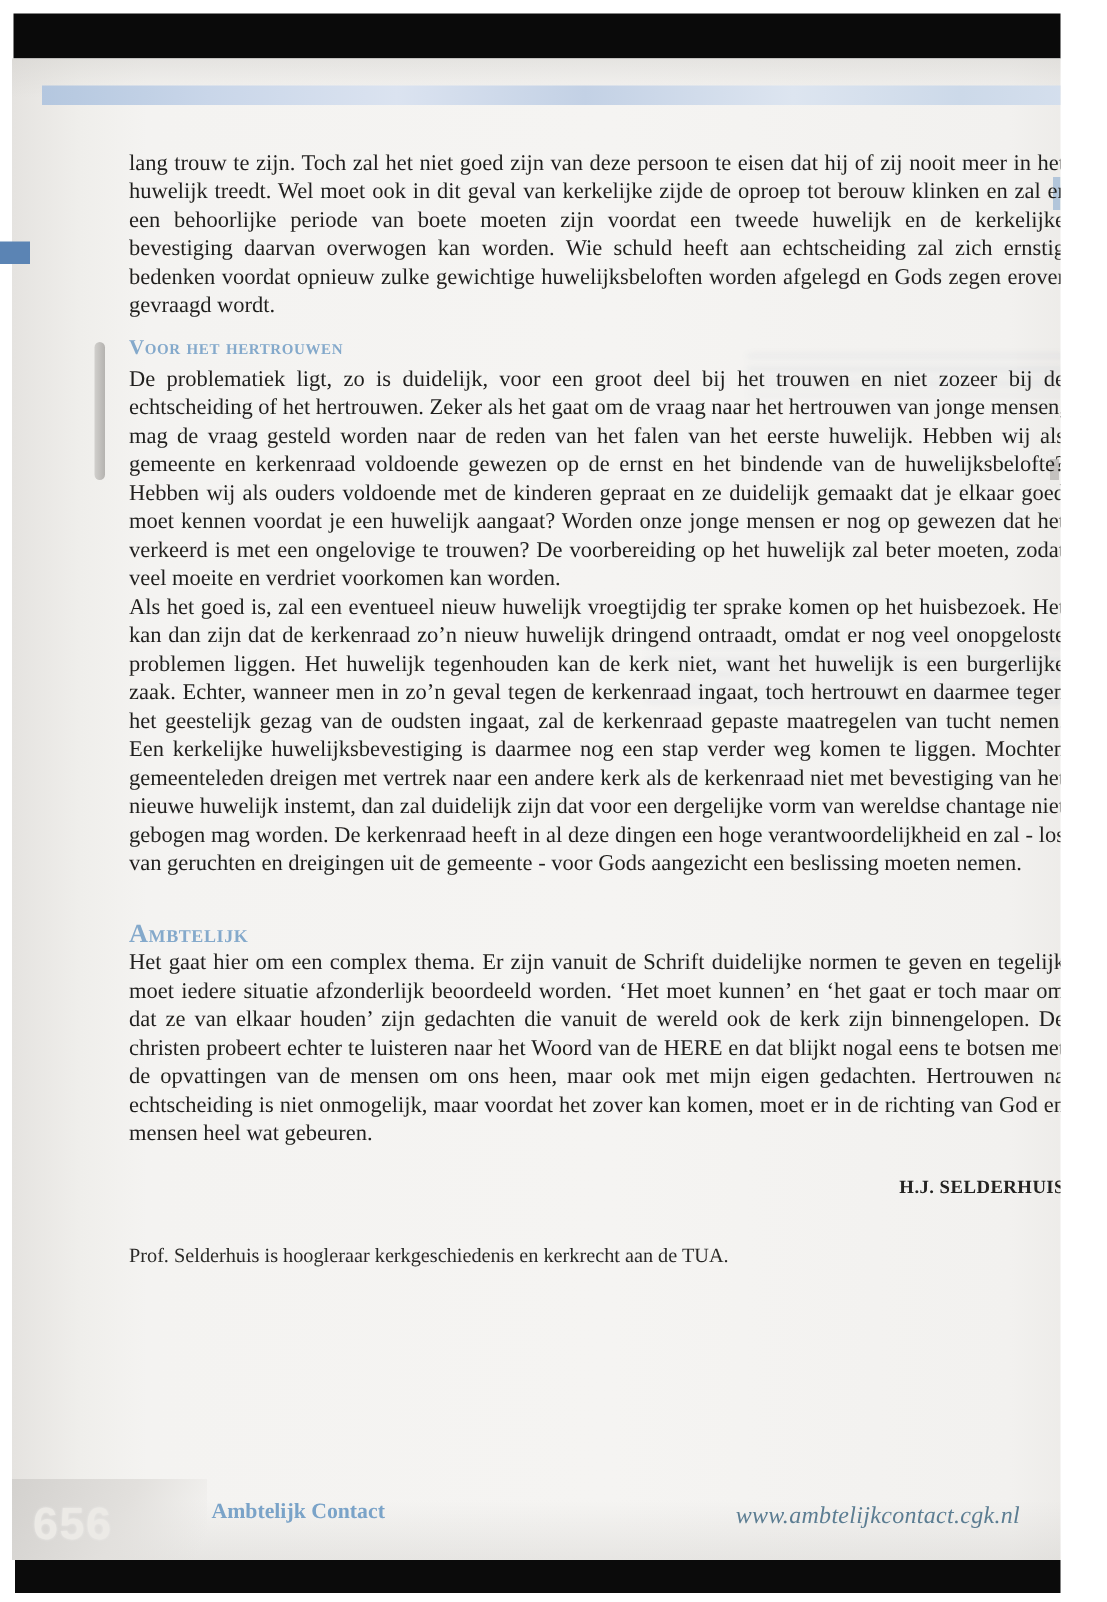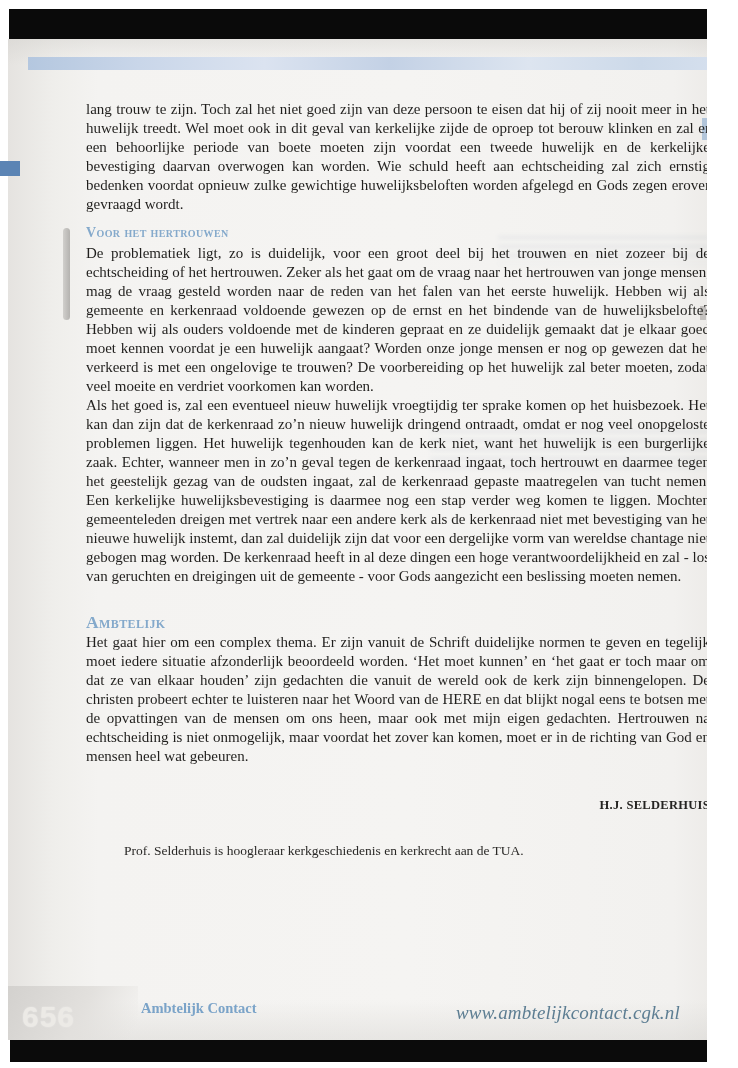--- a/index.html
+++ b/index.html
@@ -41,26 +41,26 @@
   .content {
     position:absolute; left:86px; top:100px; width:624px;
     color:#201f1d; font-size:15px; line-height:19px; text-align:justify;
   }
   .content p { margin:0; }
   .section-heading {
     margin:9px 0 1px; font-size:14px; line-height:20px; font-weight:bold;
     font-variant:small-caps; letter-spacing:.4px; color:#84a9cb; text-align:left;
   }
   .section-conclusie .section-heading { margin-top:26px; font-size:17.5px; }
-  .author-line { margin-top:30px; text-align:right; font-weight:bold; font-size:12.5px; letter-spacing:.3px; color:#242321; }
-  .footnote-line { margin-top:26px; text-align:left; font-size:13.5px; color:#2a2927;margin-left:38px; }
+  .author-line { margin-top:16px; text-align:right; font-weight:bold; font-size:12.5px; letter-spacing:.3px; color:#242321; }
+  .footnote-line { margin-top:26px; text-align:left; font-size:13.5px; color:#2a2927; }
   
   .journal { position:absolute; left:141px; top:1000px; font-weight:bold; font-size:14.5px; color:#7aa3c8; }
   .issue   { position:absolute; left:141px; top:1077px; font-weight:bold; font-size:14.5px; color:#2a2927; }
-  .website { position:absolute; right:27px; top:1002px; font-style:italic; font-size:19px; letter-spacing:.2px; color:#5c7d92; }
+  .website { position:absolute; right:27px; top:1002px; font-style:italic; font-size:16px; letter-spacing:.2px; color:#5c7d92; }
   .corner-shade {
     position:absolute; left:8px; top:986px; width:130px; height:54px;
     background:linear-gradient(115deg, #d3d1ce 0%, #e2e0dd 55%, rgba(230,228,225,0) 95%);
   }
   .page-number {
     position:absolute; left:22px; top:1000px;
     font-family:"Liberation Sans", sans-serif; font-weight:bold; font-size:30px;
     letter-spacing:1px; color:#eceae6; text-shadow:0 0 2px rgba(255,255,255,.45);
   }
 </style>

